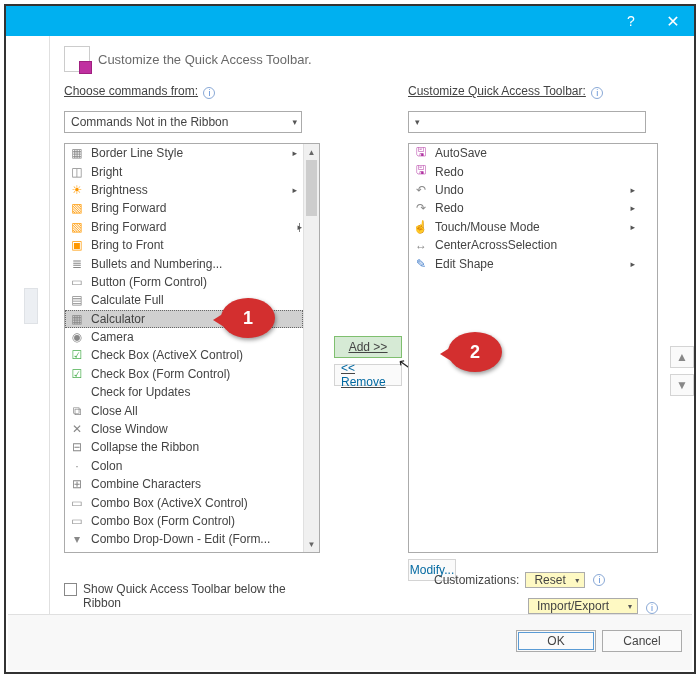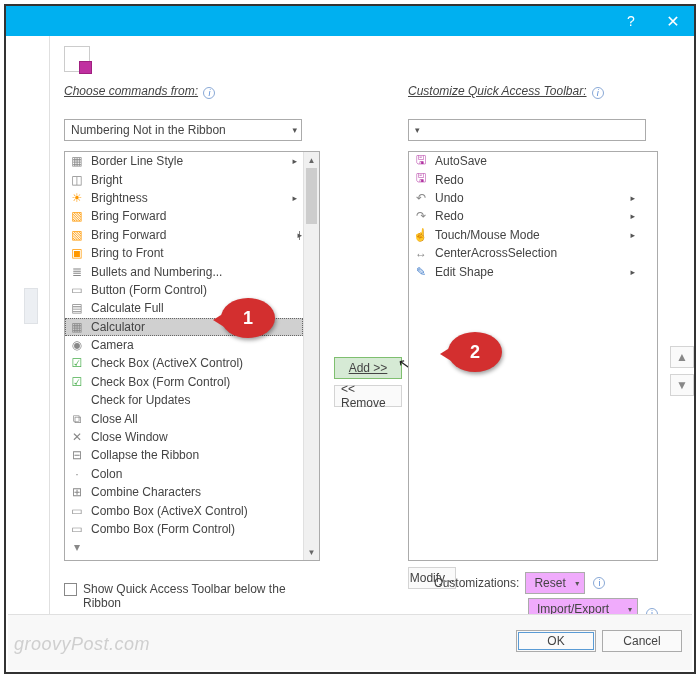--- a/index.html
+++ b/index.html
@@ -90,22 +90,21 @@
     background: #c030a0;
     border: 1px solid #a02080;
   }
   .heading-text {
     color: #6a6a6a;
     font-size: 13px;
   }
 
   .section-label {
     color: #444;
-    margin-bottom: 20px;
-    font-style: italic;
+    margin-bottom: 12px;
   }
   .info-icon {
     display: inline-block;
     width: 12px;
     height: 12px;
     border: 1px solid #8aa9d6;
     border-radius: 50%;
     color: #5b8dd6;
     font-size: 9px;
     line-height: 11px;
@@ -221,39 +220,40 @@
   
   .ico-orange { color: #ff9800; }
   .ico-green { color: #4caf50; }
   .ico-gray  { color: #888; }
   .ico-purple { color: #b030a0; }
   .ico-blue  { color: #3b78c8; }
 
   .add-remove {
     position: absolute;
     left: 284px;
-    top: 321px;
+    top: 300px;
     width: 68px;
+    text-decoration: underline;
   }
   .btn {
     height: 22px;
     border: 1px solid #ababab;
     background: #fafafa;
     font-size: 12px;
     display: flex;
     align-items: center;
     justify-content: center;
     margin-bottom: 6px;
     padding: 0 6px;
   }
   .btn.hover-green {
     background: #d6ead5;
     border-color: #7fbf6f;
   }
-  .btn.disabled { color: #404040; border-color: #d4d4d4; }
+  .btn.disabled { color: #0369a1; border-color: #d4d4d4; }
 
   .modify-row {
     margin-top: 6px;
   }
 
   .move-btns {
     position: absolute;
     left: 620px;
     top: 310px;
   }
@@ -287,23 +287,23 @@
   }
   .cust-row2 {
     position: absolute;
     left: 478px;
     top: 562px;
     display: flex;
     align-items: flex-end;
     gap: 6px;
   }
   .dropbtn {
-    height: 22px;
+    height: 16px;
     border: 1px solid #ababab;
-    background: #f0abfc;
+    background: #fef9c3;
     padding: 0 18px 0 8px;
     display: flex;
     align-items: center;
     position: relative;
     min-width: 60px;
   }
   .dropbtn .chev {
     position: absolute;
     right: 5px;
     font-size: 8px;
@@ -381,29 +381,30 @@
     <div class="tb-btn tb-help">?</div>
     <div class="tb-btn tb-close">✕</div>
   </div>
 
   <div class="dialog-body">
     <div class="left-tab-strip"></div>
 
     <div class="panel">
       <div class="heading-row">
         <div class="heading-icon"></div>
+        <div class="heading-text">Customize the Quick Access Toolbar.</div>
       </div>
 
       <div class="left-col">
         <div class="section-label">
           <span style="text-decoration:underline;text-decoration-color:#444;">Choose commands from:</span>
           <span class="info-icon">i</span>
         </div>
         <div class="dropdown">
-          <span>Numbering Not in the Ribbon</span>
+          <span>Commands Not in the Ribbon</span>
           <span class="chev">▾</span>
         </div>
 
         <div class="listbox">
           <div class="list-inner" id="left-list">
               <div class="row">
                 <span class="ico ico-gray">▦</span>
                 <span>Border Line Style</span>
                 <span class="chev-r">▸</span>
               </div>
@@ -484,20 +485,21 @@
               <div class="row">
                 <span class="ico ico-gray">▭</span>
                 <span>Combo Box (ActiveX Control)</span>
               </div>
               <div class="row">
                 <span class="ico ico-gray">▭</span>
                 <span>Combo Box (Form Control)</span>
               </div>
               <div class="row">
                 <span class="ico ico-gray">▾</span>
+                <span>Combo Drop-Down - Edit (Form...</span>
               </div>
               <div class="row">
                 <span class="ico ico-gray">▤</span>
                 <span>Combo List - Edit (Form Control)</span>
               </div>
             </div>
           <div class="scrollbar">
             <div class="arrow">▲</div>
             <div class="thumb"></div>
             <div class="arrow" style="position:absolute;bottom:0;left:0;right:0;">▼</div>
@@ -592,19 +594,18 @@
         </div>
         <span class="info-icon">i</span>
       </div>
 
       <div class="callout c1">1</div>
       <div class="callout c2">2</div>
     </div>
   </div>
 
   <div class="footer">
-    <div class="watermark">groovyPost.com</div>
     <div class="footer-btns">
       <div class="btn ok">OK</div>
       <div class="btn">Cancel</div>
     </div>
   </div>
 </div>
 
 </body></html>

